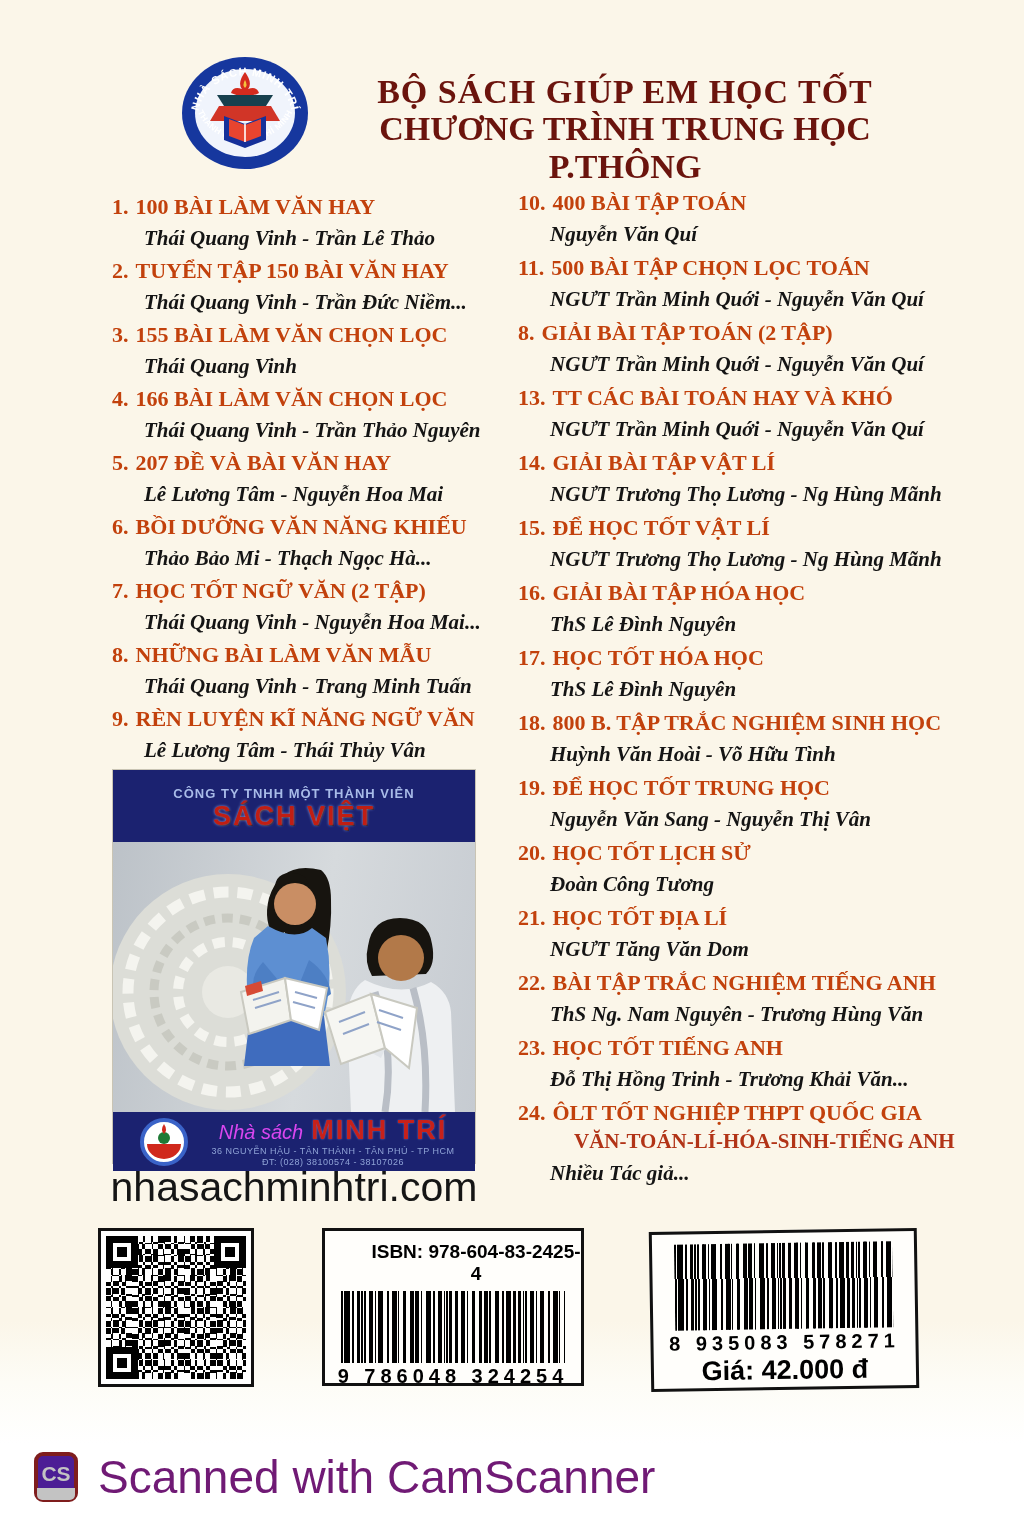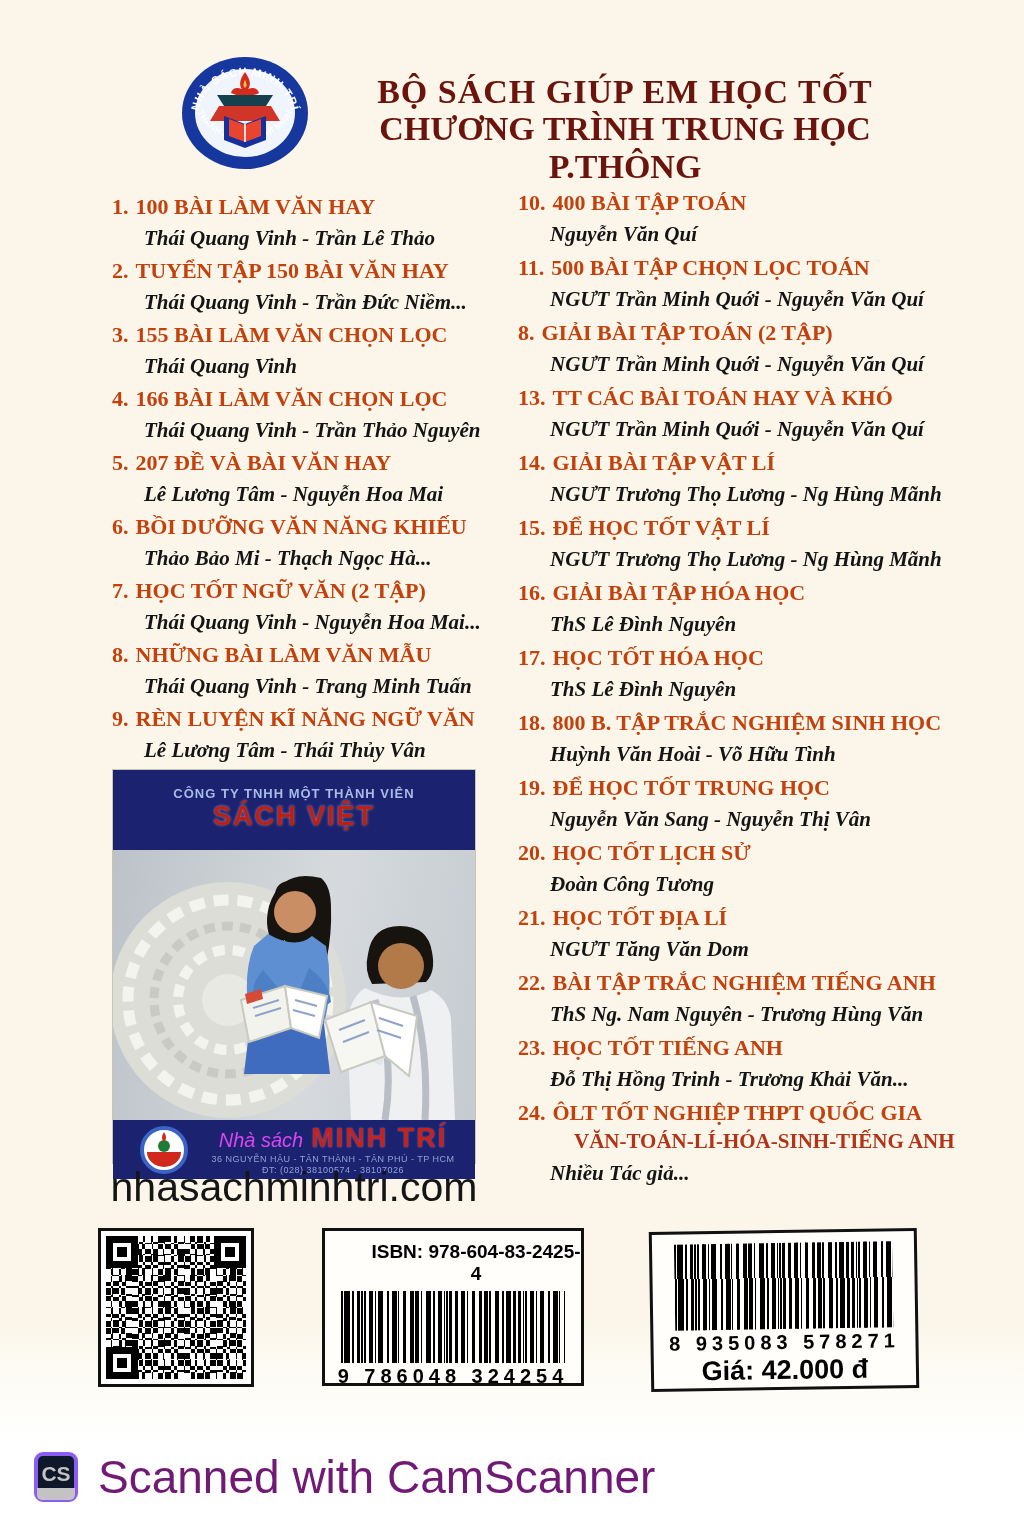--- a/index.html
+++ b/index.html
@@ -22,21 +22,21 @@
   #col-right{left:518px;top:188px;width:490px;}
   .book{margin-bottom:1px;}
   #col-right .book{margin-bottom:2px;}
   .book-title{color:#c2410c;font-weight:bold;font-size:22px;line-height:29px;white-space:nowrap;}
   .book-title .num{margin-right:7px;}
   .book-sub{display:none;color:#b23а17;color:#b23417;font-weight:bold;font-size:21px;line-height:29px;padding-left:56px;white-space:nowrap;}
   .book-authors{color:#141414;font-style:italic;font-weight:bold;font-size:21px;line-height:34px;padding-left:32px;white-space:nowrap;}
 
   
   #cover{left:113px;top:770px;width:362px;height:393px;box-shadow:0 0 0 1px #c9c4b4;}
-  .cover-top{height:80px;background:#1b2270;text-align:center;}
+  .cover-top{height:72px;background:#1b2270;text-align:center;}
   .cover-company{padding-top:16px;font-family:"Liberation Sans",sans-serif;font-size:13px;font-weight:bold;letter-spacing:1px;color:#a8bbe8;}
   .cover-brand{font-family:"Liberation Sans",sans-serif;font-size:27px;font-weight:bold;letter-spacing:2px;color:#c01e13;text-shadow:0 0 3px #8fa0dd,1px 1px 0 #3a1210;}
   .cover-photo{height:270px;position:relative;background:linear-gradient(100deg,#bcc2c8 0%,#d6dadd 55%,#c6cbd1 100%);overflow:hidden;}
   .cover-photo svg{position:absolute;left:0;top:0;}
   .cover-bottom{height:59px;background:#1b2270;position:relative;}
   .cb-logo{position:absolute;left:26px;top:5px;}
   .cb-text{position:absolute;left:90px;top:3px;width:260px;text-align:center;}
   .cb-row{white-space:nowrap;}
   .cb-prefix{font-style:italic;color:#d946ef;font-size:20px;font-family:"Liberation Sans",sans-serif;margin-right:8px;}
   .cb-name{color:#c7211a;font-weight:bold;font-size:27px;letter-spacing:2px;font-family:"Liberation Sans",sans-serif;text-shadow:0 0 2px #6d7fc6;}
@@ -65,21 +65,21 @@
     background-image:
       repeating-linear-gradient(90deg,#000 0 2px,transparent 2px 5px,#000 5px 9px,transparent 9px 11px,#000 11px 12px,transparent 12px 16px,#000 16px 19px,transparent 19px 23px),
       repeating-linear-gradient(90deg,transparent 0 3px,#000 3px 5px,transparent 5px 12px,#000 12px 13px,transparent 13px 17px);}
   .code-digits{font-family:"Liberation Sans",sans-serif;font-size:20px;font-weight:bold;letter-spacing:5px;margin-top:2px;}
   #price-box{left:650px;top:1230px;width:268px;height:160px;transform:rotate(-0.9deg);}
   #price-box .bars{height:86px;margin:10px 22px 0;}
   .price-amount{font-family:"Liberation Sans",sans-serif;font-size:27px;font-weight:bold;margin-top:1px;}
 
   
   #cs-footer{left:34px;top:1450px;display:flex;align-items:center;gap:20px;}
-  .cs-badge{position:relative;width:44px;height:50px;border:4px solid #8b5cf6;border-radius:9px;box-sizing:border-box;background:#0f172a;}
+  .cs-badge{position:relative;width:44px;height:50px;border:4px solid #7f1d1d;border-radius:9px;box-sizing:border-box;background:#4c1d95;}
   .cs-badge-label{position:absolute;left:0;right:0;top:6px;text-align:center;font-family:"Liberation Sans",sans-serif;font-weight:bold;font-size:21px;color:#c3c3c3;}
   .cs-badge-bar{position:absolute;left:-1px;right:-1px;bottom:-2px;height:12px;background:#c3c3c3;border-radius:0 0 5px 5px;}
   .cs-text{font-family:Liberation Sans, sans-serif;font-size:46px;color:#701a75;}
 </style>
 </head>
 <body>
 
 <svg id="logo" class="abs" viewBox="0 0 130 114">
   <ellipse cx="65" cy="57" rx="63" ry="56" fill="#16379e"></ellipse>
   <ellipse cx="65" cy="57" rx="50" ry="44" fill="#f0f4fc"></ellipse>

